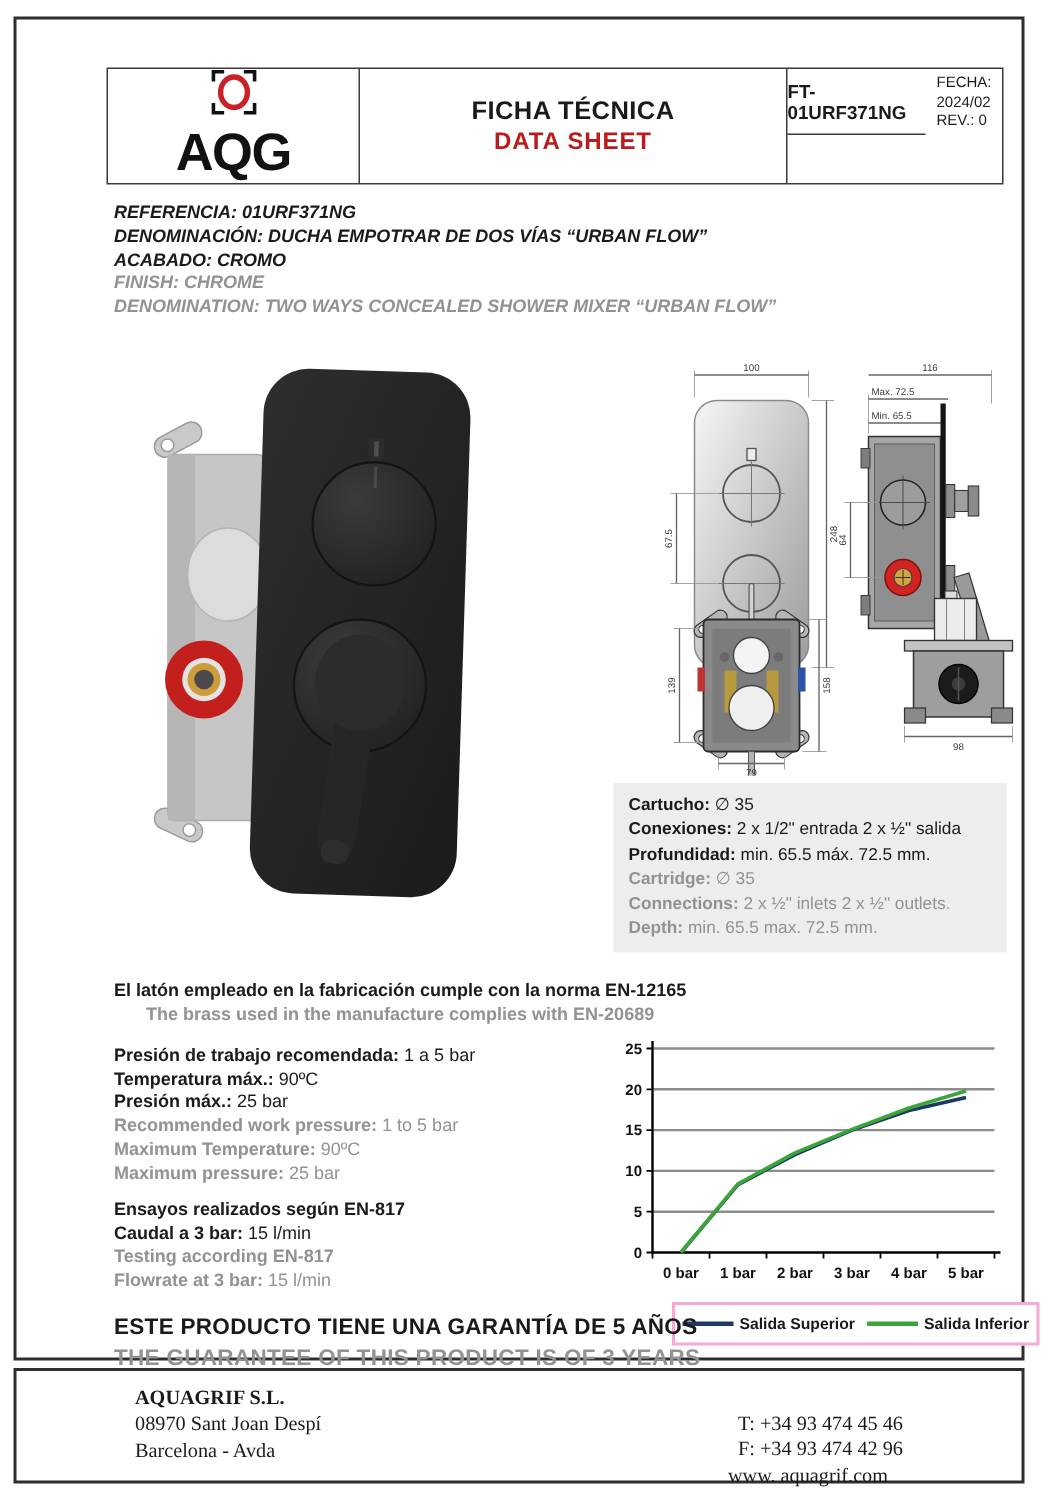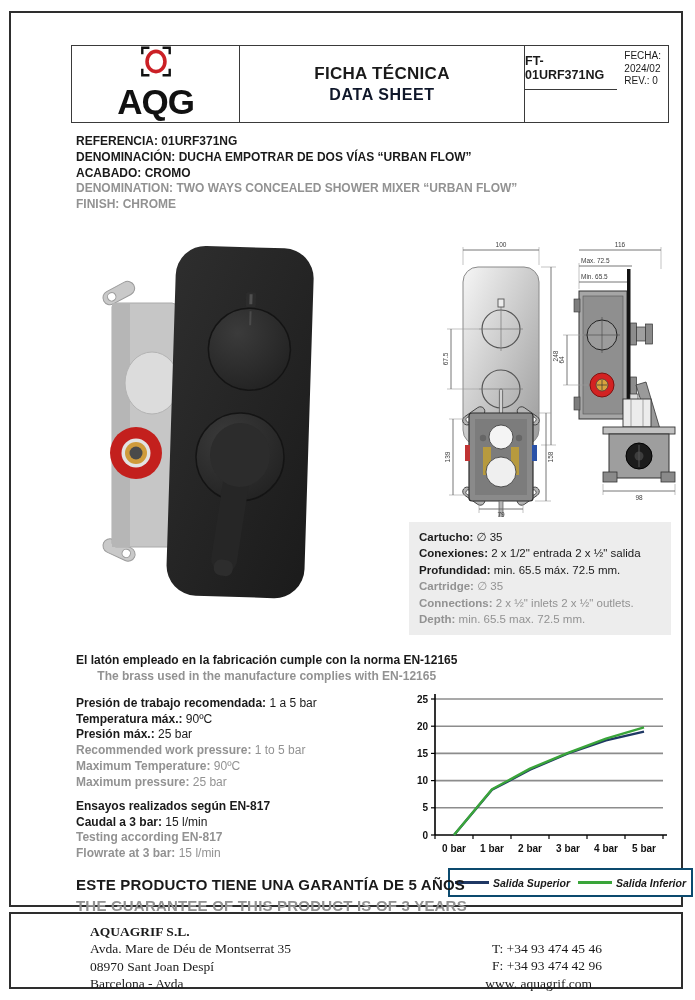--- a/index.html
+++ b/index.html
@@ -9,43 +9,43 @@
   .frame{position:absolute;border:2px solid #2e2e2e;background:#fff;}
   #content-frame{left:9px;top:11px;width:674px;height:896px;}
   #footer-frame{left:9px;top:912px;width:674px;height:77px;}
 
   
   .header-box{left:60px;top:32px;width:598px;height:78px;border:1.6px solid #3a3a3a;display:flex;background:#fff;}
   .logo-cell{width:168px;border-right:1.6px solid #3a3a3a;display:flex;align-items:center;justify-content:center;gap:5px;flex-direction:column;}
   .logo-text{font-size:35px;font-weight:800;letter-spacing:-1px;color:#111;}
   .title-cell{flex:1;border-right:1.6px solid #3a3a3a;display:flex;flex-direction:column;align-items:center;justify-content:center;line-height:21px;}
   .title-es{font-size:17px;font-weight:bold;letter-spacing:.3px;}
-  .title-en{font-size:16px;font-weight:bold;color:#0f172a;letter-spacing:.6px;}
+  .title-en{font-size:16px;font-weight:bold;color:#b91c1c;letter-spacing:.6px;}
   .doc-cell{width:143px;display:flex;flex-direction:row;}
   .doc-num{height:44px;border-bottom:1.6px solid #3a3a3a;display:flex;align-items:center;justify-content:center;font-weight:bold;font-size:12.5px;}
   .doc-meta{flex:1;padding:4px 7px;font-size:10px;line-height:12.5px;}
 
   
-  .ref-block{left:65px;top:121px;font-size:12px;font-weight:bold;line-height:15.8px;}
+  .ref-block{left:65px;top:121px;font-size:12px;font-weight:bold;line-height:15.8px;font-style:italic;}
   .en{color:#929292;}
   .spec{font-size:12px;line-height:15.7px;}
   .spec b{font-weight:bold;}
   #pressure-block{left:65px;top:683px;}
   #tests-block{left:65px;top:786px;}
   #brass-block{left:65px;top:639px;font-size:12px;font-weight:bold;line-height:16.3px;text-align:center;}
   #cartridge-box{left:398px;top:509px;width:262px;background:#ededed;padding:7px 6px 8px 10px;font-size:11.5px;line-height:16.4px;}
   #warranty-block{left:65px;top:862px;font-size:15px;font-weight:bold;line-height:20.5px;letter-spacing:.2px;}
 
   
   #chart-wrap{left:396px;top:676px;width:272px;height:172px;}
   svg text.dimt{font-size:6.5px;fill:#3c3c3c;font-family:"Liberation Sans",sans-serif;}
   svg .dim{stroke:#666;stroke-width:.9;}
   svg .ext{stroke:#9a9a9a;stroke-width:.6;}
   .ctick{font:bold 10px "Liberation Sans",sans-serif;fill:#111;}
-  #legend-box{left:437px;top:855px;width:245px;height:29px;border:2px solid #0c4a6e;display:flex;align-items:center;justify-content:center;gap:8px;background:#fff;font-size:10.5px;font-weight:bold;font-style:italic;}
+  #legend-box{left:437px;top:855px;width:245px;height:29px;border:2px solid #f9a8d4;display:flex;align-items:center;justify-content:center;gap:8px;background:#fff;font-size:10.5px;font-weight:bold;}
   .legend-item{display:flex;align-items:center;gap:4px;}
   .legend-swatch{display:inline-block;width:34px;height:3px;background:#333;}
 
   
   .footer-left{left:88px;top:921px;font-family:"Liberation Serif",serif;font-size:13.5px;line-height:17.3px;}
   .footer-left .company{font-weight:bold;}
   .footer-right{left:440px;top:938px;width:160px;text-align:right;font-family:"Liberation Serif",serif;font-size:13.5px;line-height:17.3px;}
   .footer-right .web{padding-right:10px;}
 </style>
 </head>
@@ -74,22 +74,22 @@
         <div>FECHA: 2024/02</div>
         <div>REV.: 0</div>
       </div>
     </div>
   </div>
 
   <div class="abs ref-block">
     <div>REFERENCIA: 01URF371NG</div>
     <div>DENOMINACIÓN: DUCHA EMPOTRAR DE DOS VÍAS “URBAN FLOW”</div>
     <div>ACABADO: CROMO</div>
+    <div class="en">FINISH: CHROME</div>
     <div class="en">DENOMINATION: TWO WAYS CONCEALED SHOWER MIXER “URBAN FLOW”</div>
-    <div class="en">FINISH: CHROME</div>
   </div>
 
   <svg class="abs" style="left:63px;top:222px" width="335" height="390" viewBox="0 0 335 390">
     <defs>
       <linearGradient id="pg" x1="0" y1="0" x2="1" y2="1">
         <stop offset="0" stop-color="#2e2e2e"></stop>
           <stop offset="1" stop-color="#1b1b1b"></stop>
       </linearGradient>
       <radialGradient id="kg" cx="35%" cy="30%" r="90%">
         <stop offset="0" stop-color="#3b3b3b"></stop>
@@ -260,21 +260,21 @@
     <div><b>Cartucho:</b><span> ∅ 35</span></div>
     <div><b>Conexiones:</b><span> 2 x 1/2" entrada 2 x ½" salida</span></div>
     <div><b>Profundidad:</b><span> min. 65.5 máx. 72.5 mm.</span></div>
     <div class="en"><b>Cartridge:</b><span> ∅ 35</span></div>
     <div class="en"><b>Connections:</b><span> 2 x ½" inlets 2 x ½" outlets.</span></div>
     <div class="en"><b>Depth:</b><span> min. 65.5 max. 72.5 mm.</span></div>
   </div>
 
   <div class="abs" id="brass-block">
     <div>El latón empleado en la fabricación cumple con la norma EN-12165</div>
-    <div class="en">The brass used in the manufacture complies with EN-12165</div>
+    <div class="en">The brass used in the manufacture complies with EN-20689</div>
   </div>
 
   <div class="abs spec" id="pressure-block">
     <div><b>Presión de trabajo recomendada:</b><span> 1 a 5 bar</span></div>
     <div><b>Temperatura máx.:</b><span> 90ºC</span></div>
     <div><b>Presión máx.:</b><span> 25 bar</span></div>
     <div class="en"><b>Recommended work pressure:</b><span> 1 to 5 bar</span></div>
     <div class="en"><b>Maximum Temperature:</b><span> 90ºC</span></div>
     <div class="en"><b>Maximum pressure:</b><span> 25 bar</span></div>
   </div>
@@ -338,21 +338,20 @@
   <div class="abs" id="warranty-block">
     <div>ESTE PRODUCTO TIENE UNA GARANTÍA DE 5 AÑOS</div>
     <div class="en">THE GUARANTEE OF THIS PRODUCT IS OF 3 YEARS</div>
   </div>
 
 </div>
 
 <div id="footer-frame" class="frame">
   <div class="abs footer-left" style="left:79px;top:9px;position:absolute">
     <div class="company">AQUAGRIF S.L.</div>
-    <div>Avda. Mare de Déu de Montserrat 35</div>
     <div>08970 Sant Joan Despí</div>
     <div>Barcelona - Avda</div>
   </div>
   <div class="abs footer-right" style="left:431px;top:26px;position:absolute">
     <div>T: +34 93 474 45 46</div>
     <div>F: +34 93 474 42 96</div>
     <div class="web">www. aquagrif.com</div>
   </div>
 </div>
 

